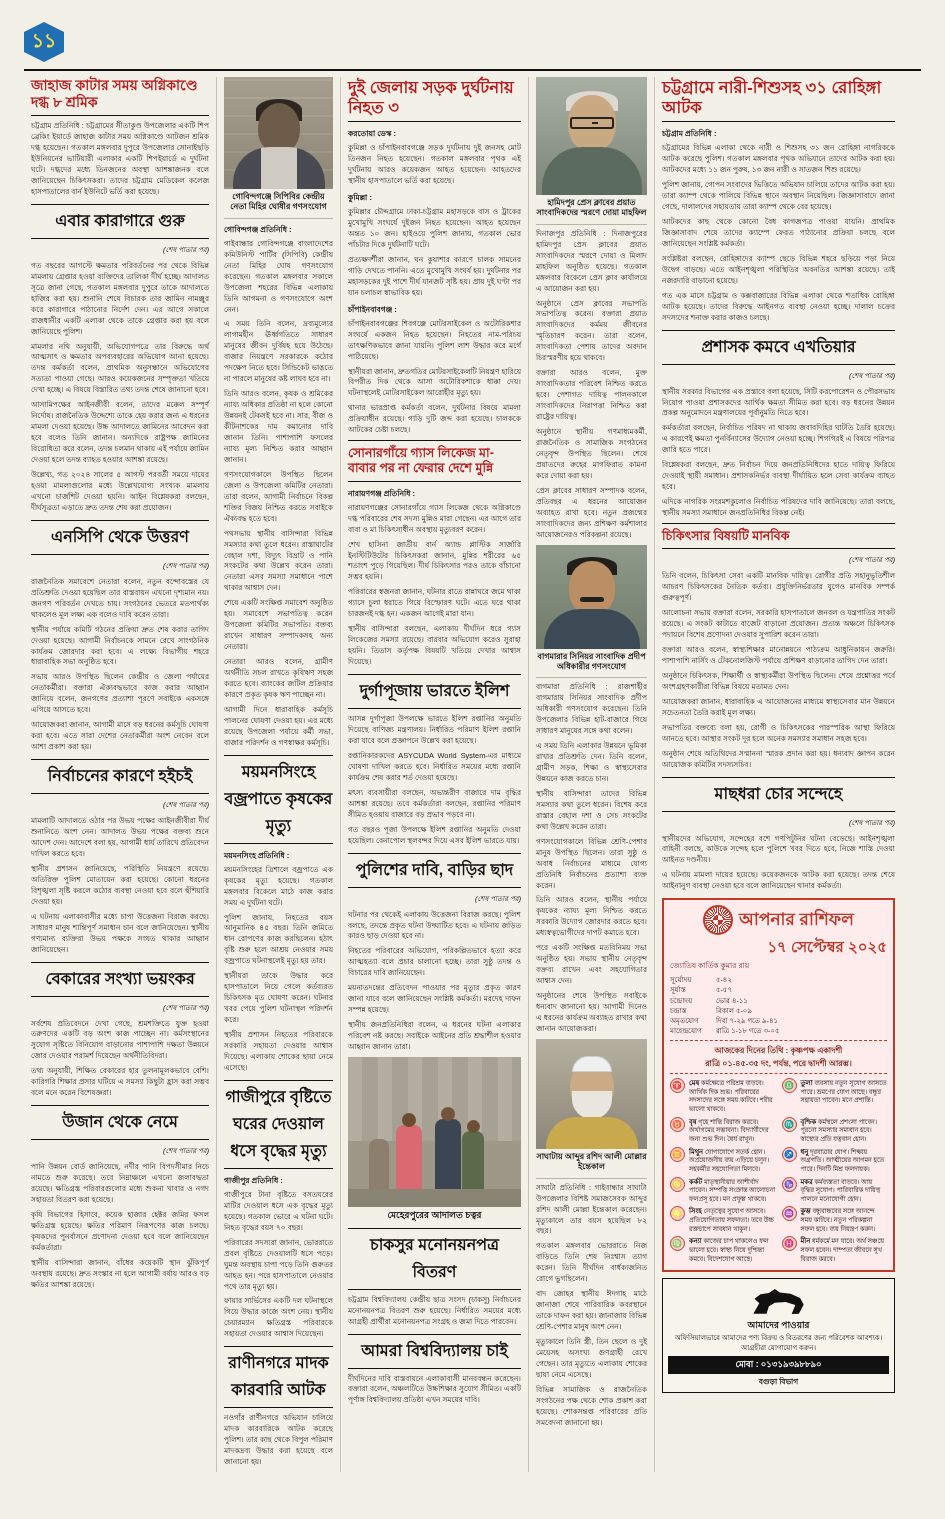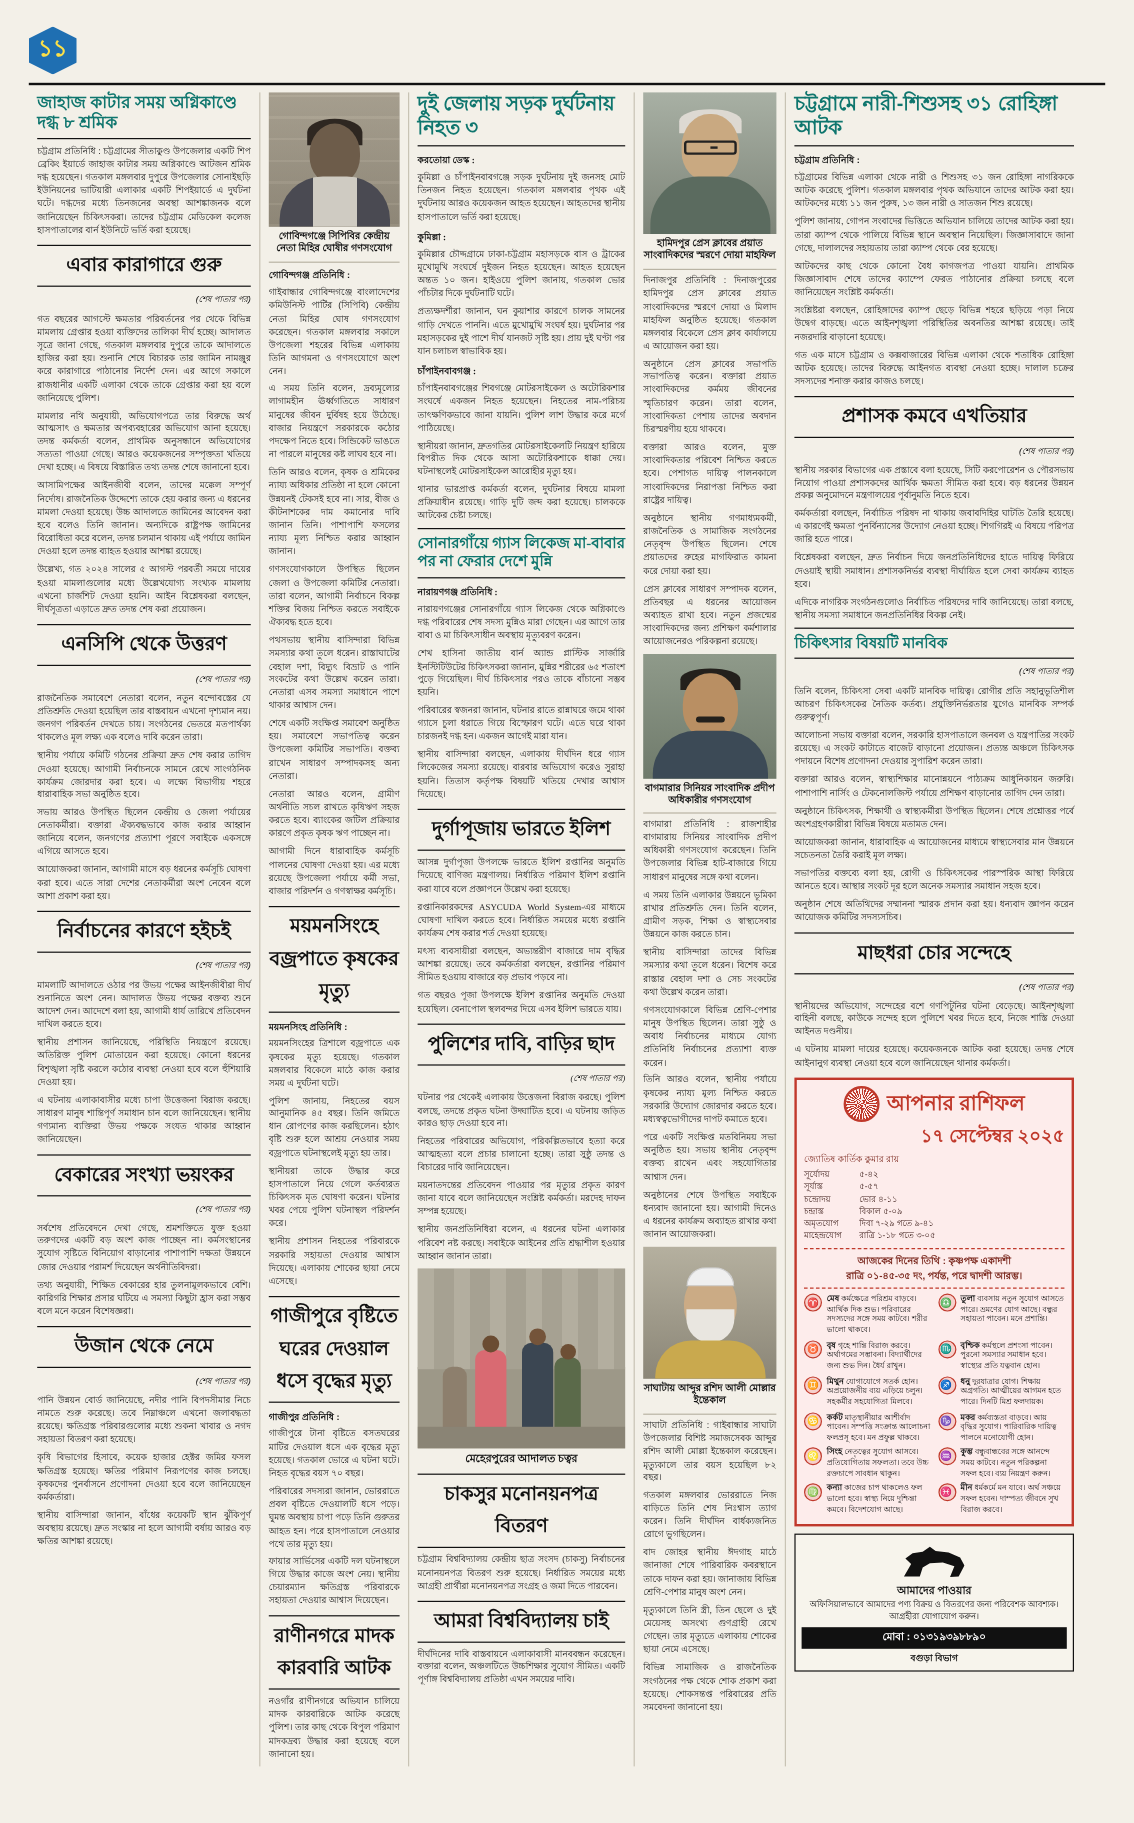--- a/index.html
+++ b/index.html
@@ -49,27 +49,27 @@
   
   .content {
     display:flex; gap:0; margin-top:6px; height:1395px;
   }
   .col {
     padding:0 7px;
   }
   .col + .col { border-left:1px solid #c8c3b4; }
   .c1 { width:192px; }
   .c2 { width:124px; }
-  .c3 { width:188px;font-family:Liberation Serif, serif; }
+  .c3 { width:188px; }
   .c4 { width:126px; }
   .c5 { width:248px; }
 
   
   .hl {
-    font-weight:bold; line-height:1.22; color:#0f766e;
+    font-weight:bold; line-height:1.22; color:#b91c1c;
     border-bottom:1px solid #111; padding-bottom:4px; margin-bottom:5px;
   }
   .hl-xl { font-size:16.5px; }
   .hl-l  { font-size:14px; }
   .hl-m  { font-size:12.5px; }
   .subhl {
     font-weight:bold; font-size:16px; text-align:center;
     border-top:1px solid #111; border-bottom:1px solid #111;
     padding:3px 0; margin:6px 0 5px;
   }
@@ -399,21 +399,21 @@
       <p class="body">পুলিশ জানায়, গোপন সংবাদের ভিত্তিতে অভিযান চালিয়ে তাদের আটক করা হয়। তারা ক্যাম্প থেকে পালিয়ে বিভিন্ন স্থানে অবস্থান নিয়েছিল। জিজ্ঞাসাবাদে জানা গেছে, দালালদের সহায়তায় তারা ক্যাম্প থেকে বের হয়েছে।</p>
       <p class="body">আটকদের কাছ থেকে কোনো বৈধ কাগজপত্র পাওয়া যায়নি। প্রাথমিক জিজ্ঞাসাবাদ শেষে তাদের ক্যাম্পে ফেরত পাঠানোর প্রক্রিয়া চলছে বলে জানিয়েছেন সংশ্লিষ্ট কর্মকর্তা।</p>
       <p class="body">সংশ্লিষ্টরা বলছেন, রোহিঙ্গাদের ক্যাম্প ছেড়ে বিভিন্ন শহরে ছড়িয়ে পড়া নিয়ে উদ্বেগ বাড়ছে। এতে আইনশৃঙ্খলা পরিস্থিতির অবনতির আশঙ্কা রয়েছে। তাই নজরদারি বাড়ানো হয়েছে।</p>
       <p class="body">গত এক মাসে চট্টগ্রাম ও কক্সবাজারের বিভিন্ন এলাকা থেকে শতাধিক রোহিঙ্গা আটক হয়েছে। তাদের বিরুদ্ধে আইনগত ব্যবস্থা নেওয়া হচ্ছে। দালাল চক্রের সদস্যদের শনাক্ত করার কাজও চলছে।</p>
 
       <div class="subhl">প্রশাসক কমবে এখতিয়ার</div>
       <div class="cont">(শেষ পাতার পর)</div>
       <p class="body">স্থানীয় সরকার বিভাগের এক প্রস্তাবে বলা হয়েছে, সিটি করপোরেশন ও পৌরসভায় নিয়োগ পাওয়া প্রশাসকদের আর্থিক ক্ষমতা সীমিত করা হবে। বড় ধরনের উন্নয়ন প্রকল্প অনুমোদনে মন্ত্রণালয়ের পূর্বানুমতি নিতে হবে।</p>
       <p class="body">কর্মকর্তারা বলছেন, নির্বাচিত পরিষদ না থাকায় জবাবদিহির ঘাটতি তৈরি হয়েছে। এ কারণেই ক্ষমতা পুনর্বিন্যাসের উদ্যোগ নেওয়া হচ্ছে। শিগগিরই এ বিষয়ে পরিপত্র জারি হতে পারে।</p>
       <p class="body">বিশ্লেষকরা বলছেন, দ্রুত নির্বাচন দিয়ে জনপ্রতিনিধিদের হাতে দায়িত্ব ফিরিয়ে দেওয়াই স্থায়ী সমাধান। প্রশাসকনির্ভর ব্যবস্থা দীর্ঘায়িত হলে সেবা কার্যক্রম ব্যাহত হবে।</p>
-      <p class="body">এদিকে নাগরিক সংগঠনগুলোও নির্বাচিত পরিষদের দাবি জানিয়েছে। তারা বলছে, স্থানীয় সমস্যা সমাধানে জনপ্রতিনিধির বিকল্প নেই।</p>
+      <p class="body">এদিকে নাগরিক সংরমশকুলোও নির্বাচিত পরিষদের দাবি জানিয়েছে। তারা বলছে, স্থানীয় সমস্যা সমাধানে জনপ্রতিনিধির বিকল্প নেই।</p>
 
       <div class="hl hl-m" style="border-top:1px solid #111;padding-top:5px;">চিকিৎসার বিষয়টি মানবিক</div>
       <div class="cont">(শেষ পাতার পর)</div>
       <p class="body">তিনি বলেন, চিকিৎসা সেবা একটি মানবিক দায়িত্ব। রোগীর প্রতি সহানুভূতিশীল আচরণ চিকিৎসকের নৈতিক কর্তব্য। প্রযুক্তিনির্ভরতার যুগেও মানবিক সম্পর্ক গুরুত্বপূর্ণ।</p>
       <p class="body">আলোচনা সভায় বক্তারা বলেন, সরকারি হাসপাতালে জনবল ও যন্ত্রপাতির সংকট রয়েছে। এ সংকট কাটাতে বাজেট বাড়ানো প্রয়োজন। প্রত্যন্ত অঞ্চলে চিকিৎসক পদায়নে বিশেষ প্রণোদনা দেওয়ার সুপারিশ করেন তারা।</p>
       <p class="body">বক্তারা আরও বলেন, স্বাস্থ্যশিক্ষার মানোন্নয়নে পাঠ্যক্রম আধুনিকায়ন জরুরি। পাশাপাশি নার্সিং ও টেকনোলজিস্ট পর্যায়ে প্রশিক্ষণ বাড়ানোর তাগিদ দেন তারা।</p>
       <p class="body">অনুষ্ঠানে চিকিৎসক, শিক্ষার্থী ও স্বাস্থ্যকর্মীরা উপস্থিত ছিলেন। শেষে প্রশ্নোত্তর পর্বে অংশগ্রহণকারীরা বিভিন্ন বিষয়ে মতামত দেন।</p>
       <p class="body">আয়োজকরা জানান, ধারাবাহিক এ আয়োজনের মাধ্যমে স্বাস্থ্যসেবার মান উন্নয়নে সচেতনতা তৈরি করাই মূল লক্ষ্য।</p>
       <p class="body">সভাপতির বক্তব্যে বলা হয়, রোগী ও চিকিৎসকের পারস্পরিক আস্থা ফিরিয়ে আনতে হবে। আস্থার সংকট দূর হলে অনেক সমস্যার সমাধান সহজ হবে।</p>
       <p class="body">অনুষ্ঠান শেষে অতিথিদের সম্মাননা স্মারক প্রদান করা হয়। ধন্যবাদ জ্ঞাপন করেন আয়োজক কমিটির সদস্যসচিব।</p>

